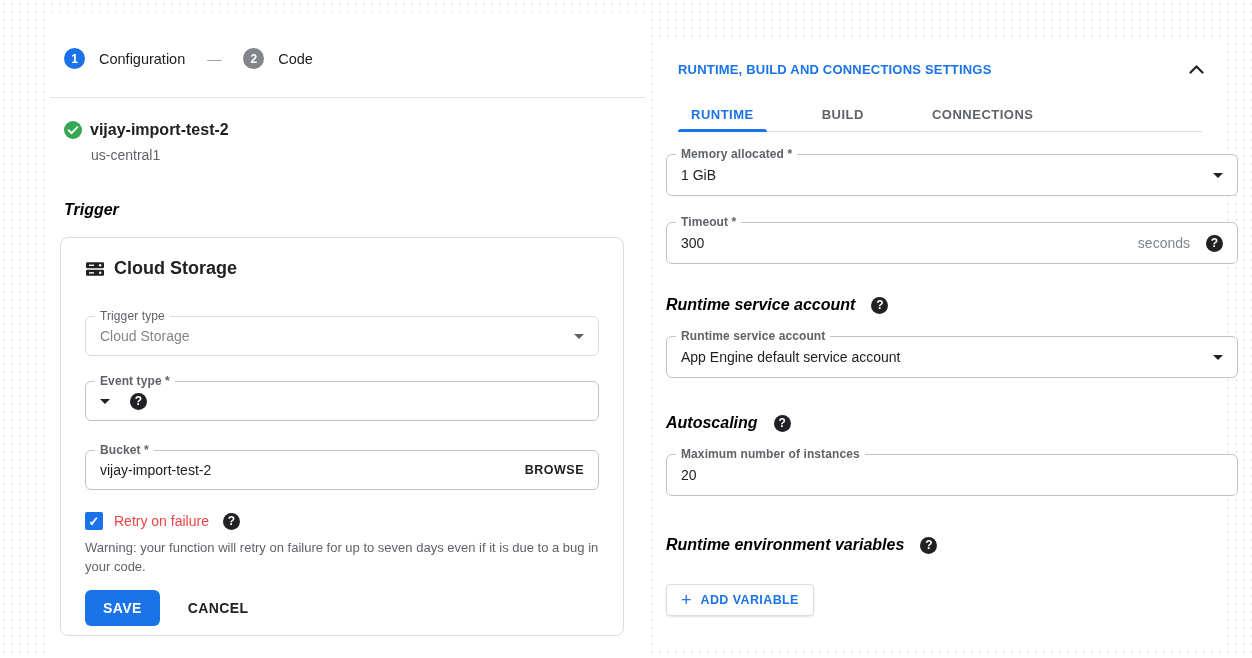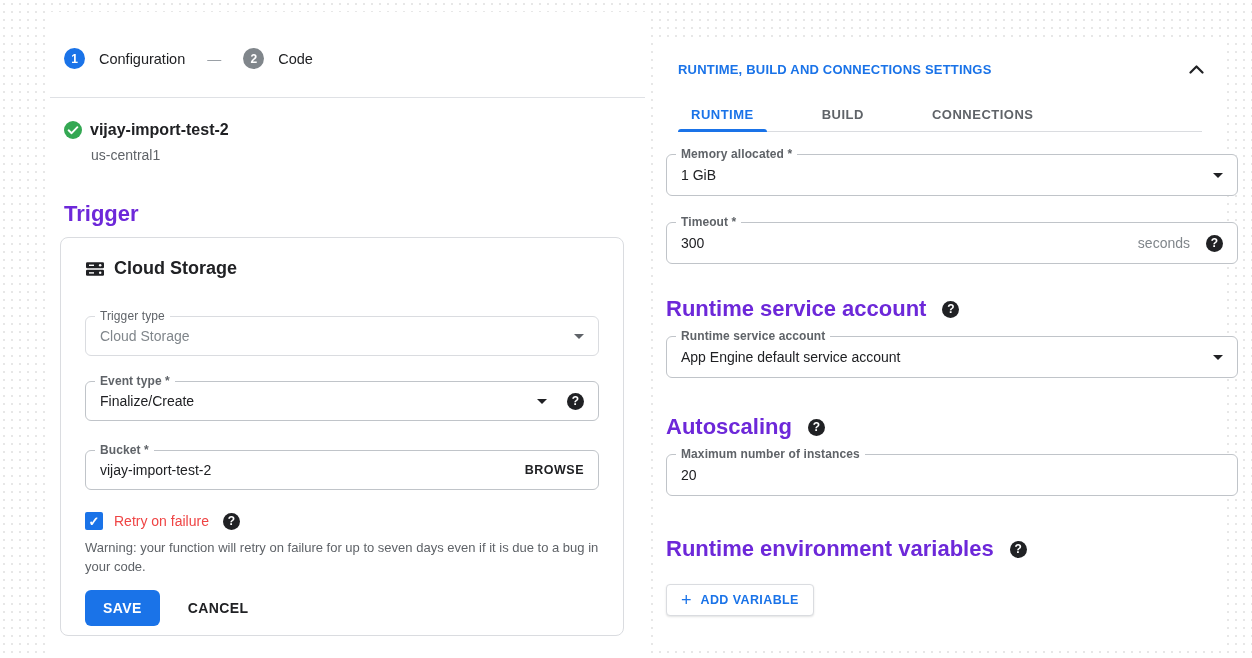--- a/index.html
+++ b/index.html
@@ -21,21 +21,21 @@
     font-size: 12px; font-weight: bold; display: flex; align-items: center; justify-content: center; }
   .step-circle.active { background: #1a73e8; }
   .step-circle.inactive { background: #80868b; }
   .step-label { font-size: 14.5px; color: #202124; margin-left: 14px; }
   .step-sep { color: #9aa0a6; font-size: 14px; margin: 0 22px; }
   .divider { position: absolute; left: 0; right: 0; top: 85px; height: 1px; background: #dfe1e5; }
 
   .fn-row { position: absolute; left: 14px; top: 109px; display: flex; align-items: center; gap: 8px; }
   .fn-name { font-size: 16px; font-weight: bold; color: #202124; }
   .fn-region { position: absolute; left: 41px; top: 135px; font-size: 14px; color: #5f6368; }
-  .section-heading { font-size: 22px; font-weight: bold; color: #6d28d9; }
+  .section-heading { font-size: 16px; font-weight: bold; color: #000000; font-style: italic; }
   .trigger-heading { position: absolute; left: 14px; top: 189px; }
 
   .trigger-card { position: absolute; left: 10px; top: 225px; width: 564px; height: 399px;
     border: 1px solid #dadce0; border-radius: 8px; background: #fff; }
   .card-title { position: absolute; left: 24px; top: 20px; display: flex; align-items: center; gap: 9px; }
   .card-title span { font-size: 18px; font-weight: bold; color: #202124; }
 
   
   .field { position: absolute; height: 40px; border: 1px solid #c0c4c9; border-radius: 6px;
     background: #fff; display: flex; align-items: center; padding: 0 14px; }
@@ -145,21 +145,20 @@
       </div>
 
       <div class="field disabled tfield1">
         <span class="field-label">Trigger type</span>
         <span class="field-value">Cloud Storage</span>
         <span class="caret gray"></span>
       </div>
 
       <div class="field tfield2">
         <span class="field-label">Event type *</span>
-        <span class="field-value">Finalize/Create</span>
         <span class="caret"></span>
         <span class="help">?</span>
       </div>
 
       <div class="field tfield3">
         <span class="field-label">Bucket *</span>
         <input class="field-input" type="text" value="vijay-import-test-2" style="">
         <span class="browse-btn">BROWSE</span>
       </div>
 

